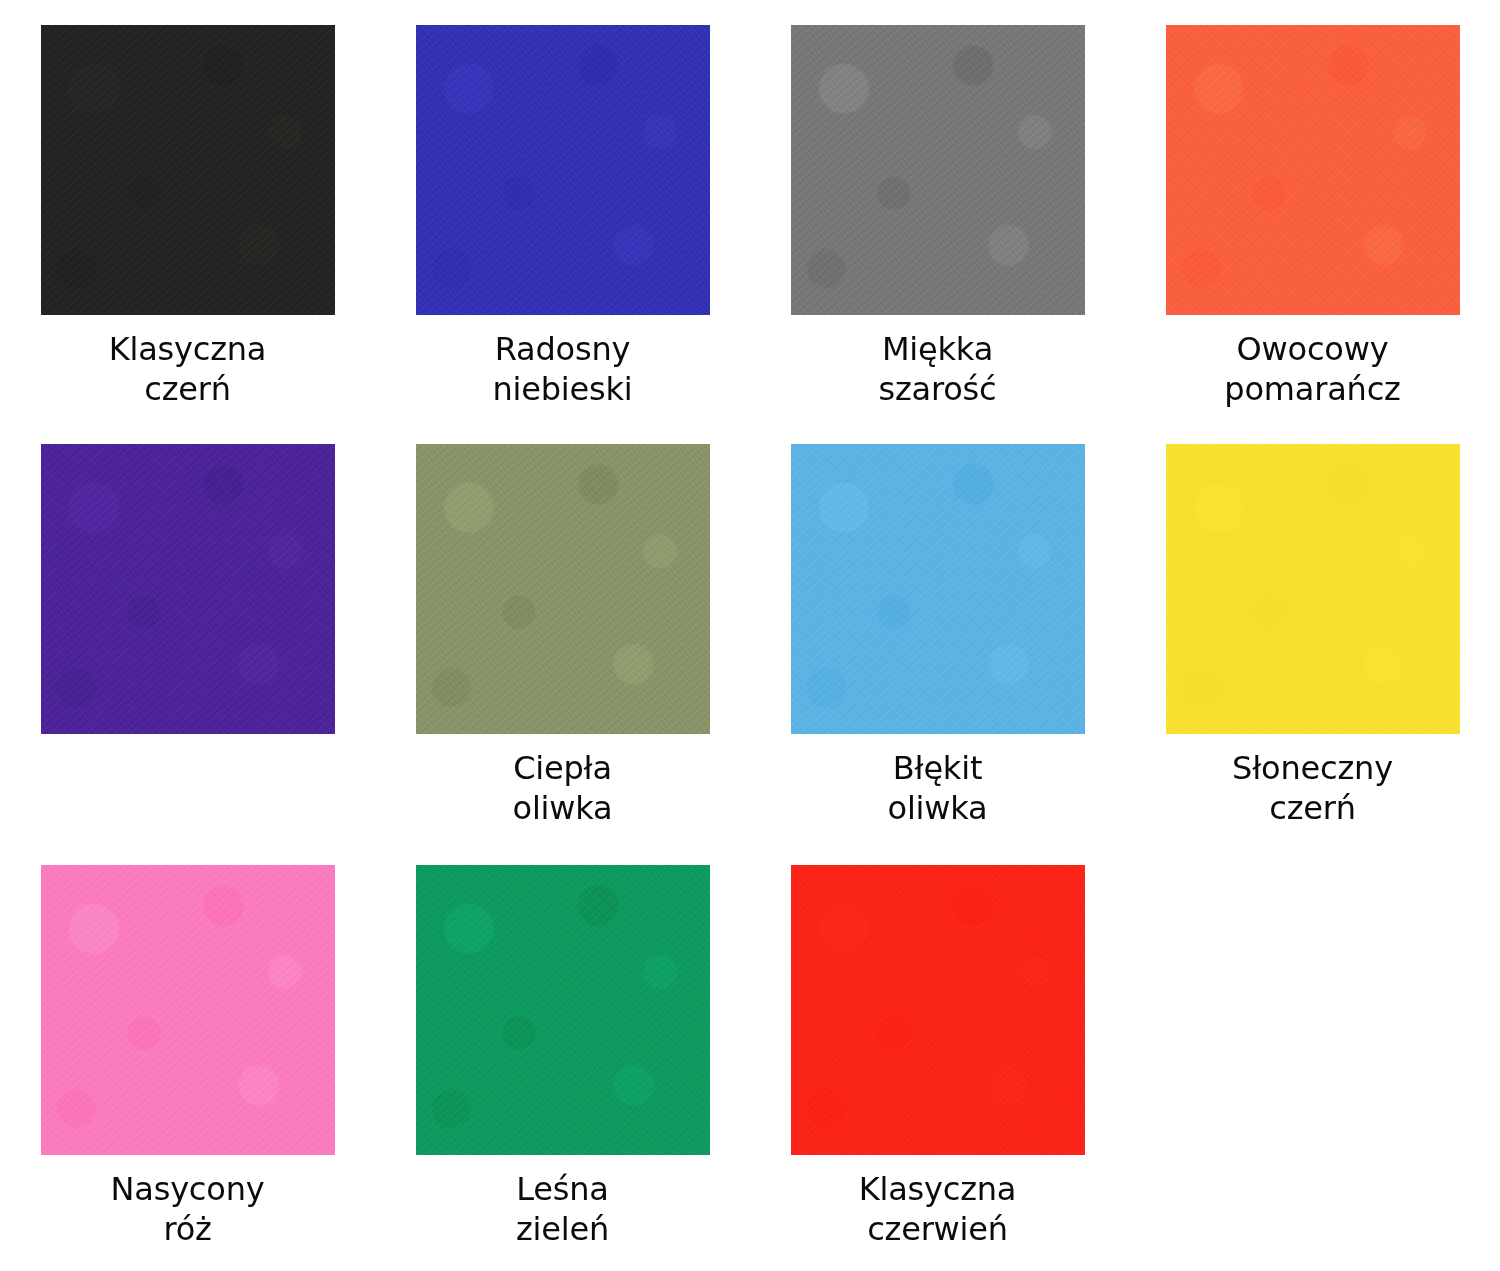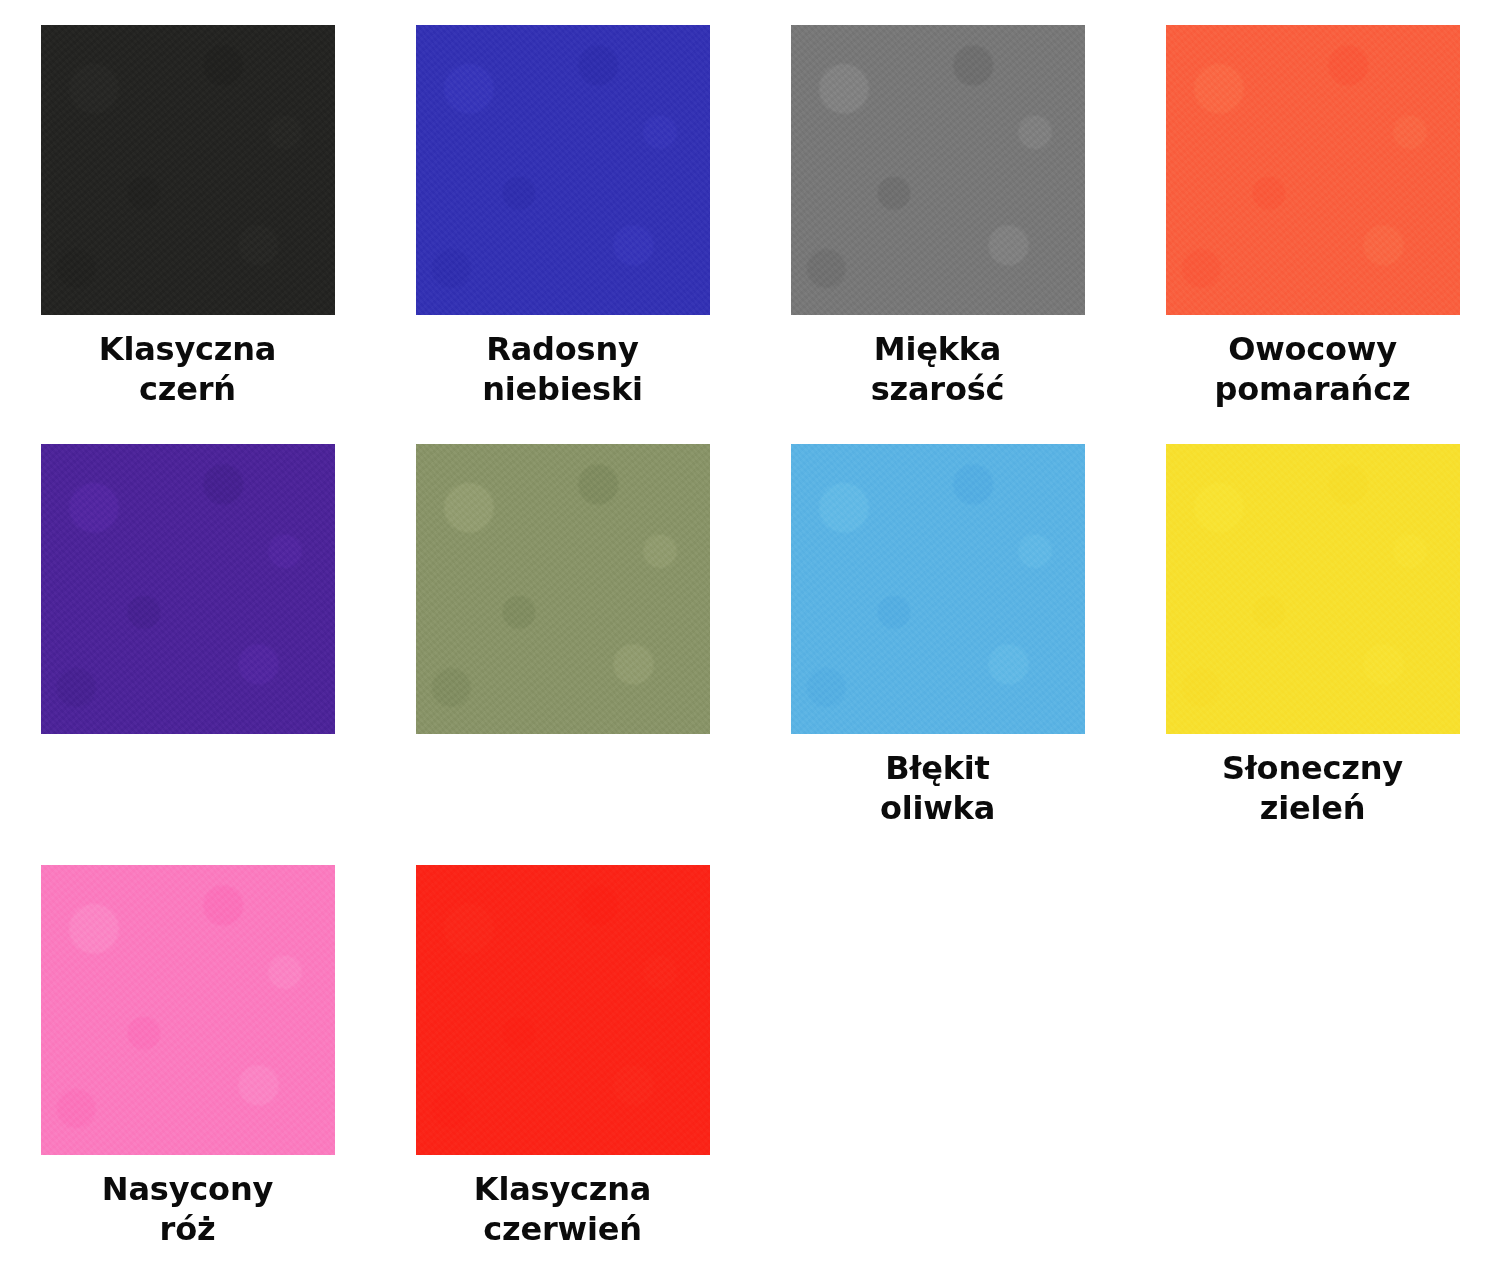--- a/index.html
+++ b/index.html
@@ -51,21 +51,21 @@
     background-blend-mode: overlay, overlay, overlay, overlay, overlay, overlay, soft-light, soft-light;
   }
 
   .swatch-label {
     margin-top: 14px;
     width: 340px;
     text-align: center;
     color: #0b0b0b;
     font-size: 32px;
     line-height: 40px;
-    font-weight: 700;
+    font-weight: 400;
     letter-spacing: -0.2px;
     white-space: pre-line;
   }
 </style>
 </head>
 <body>
 
 <div id="swatch-grid">
 
   <div class="swatch-cell">
@@ -91,40 +91,47 @@
     <div class="swatch-label">Owocowy
 pomarańcz</div>
   </div>
 
   <div class="swatch-cell">
     <div class="swatch-chip" style="background-color: rgb(76, 35, 153);"></div>
   </div>
 
   <div class="swatch-cell">
     <div class="swatch-chip" style="background-color: rgb(137, 148, 104);"></div>
+    <div class="swatch-label">Ciepła
+oliwka</div>
   </div>
 
   <div class="swatch-cell">
     <div class="swatch-chip" style="background-color: rgb(91, 180, 228);"></div>
     <div class="swatch-label">Błękit
 oliwka</div>
   </div>
 
   <div class="swatch-cell">
     <div class="swatch-chip" style="background-color: rgb(247, 224, 46);"></div>
     <div class="swatch-label">Słoneczny
-zieleń</div>
+czerń</div>
   </div>
 
   <div class="swatch-cell">
     <div class="swatch-chip" style="background-color: rgb(250, 124, 192);"></div>
     <div class="swatch-label">Nasycony
 róż</div>
   </div>
 
+  <div class="swatch-cell">
+    <div class="swatch-chip" style="background-color: rgb(14, 154, 95);"></div>
+    <div class="swatch-label">Leśna
+zieleń</div>
+  </div>
 
   <div class="swatch-cell">
     <div class="swatch-chip" style="background-color: rgb(250, 35, 23);"></div>
     <div class="swatch-label">Klasyczna
 czerwień</div>
   </div>
 
   <div class="swatch-cell empty"></div>
 
 </div>

